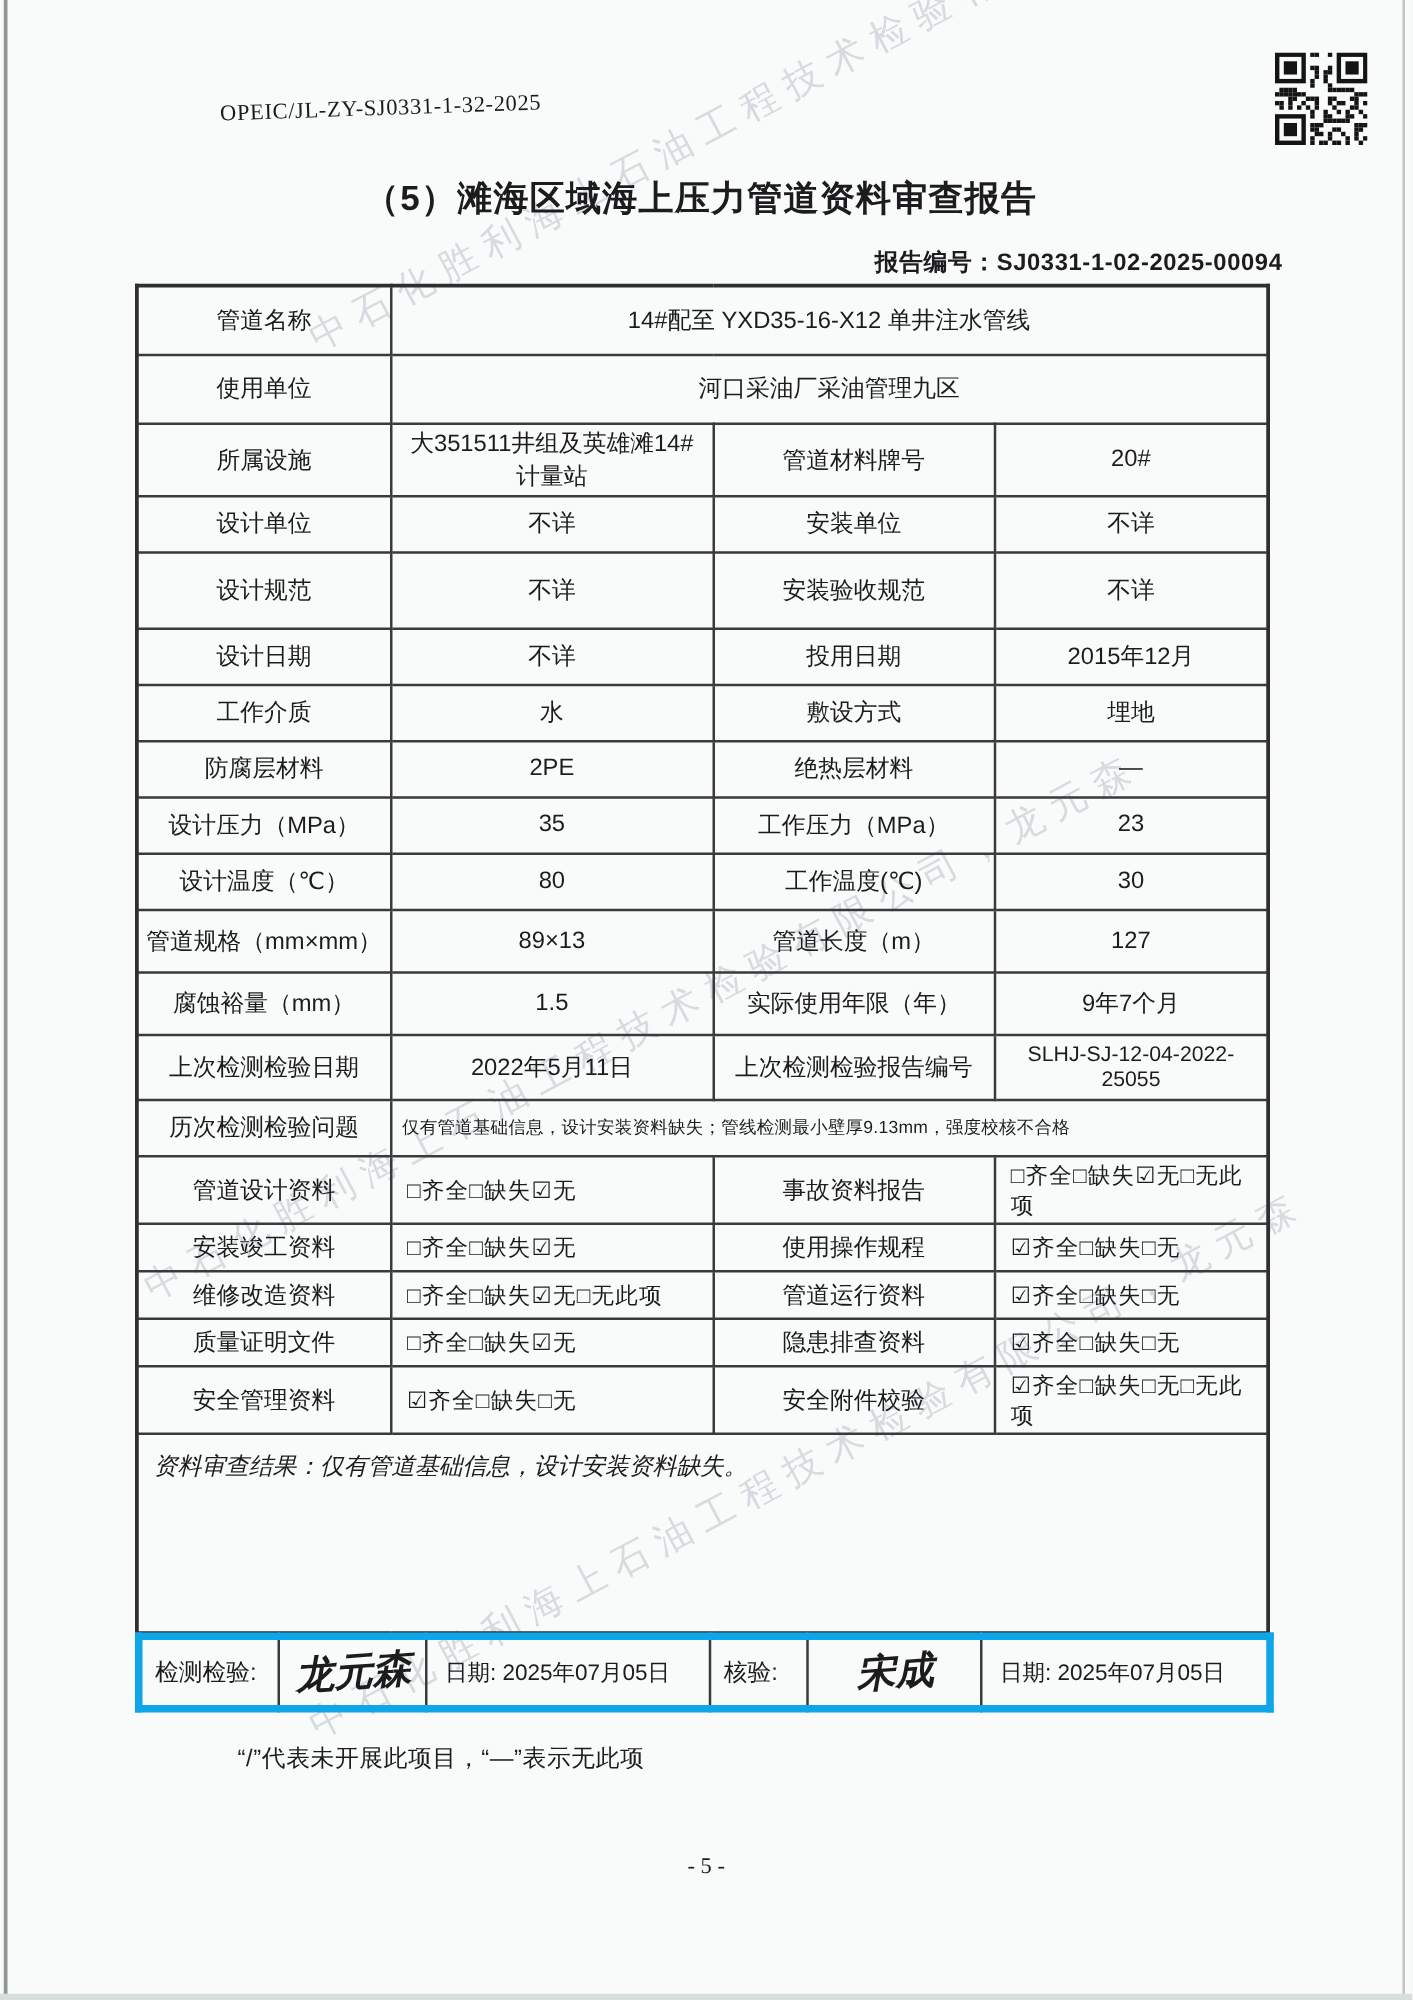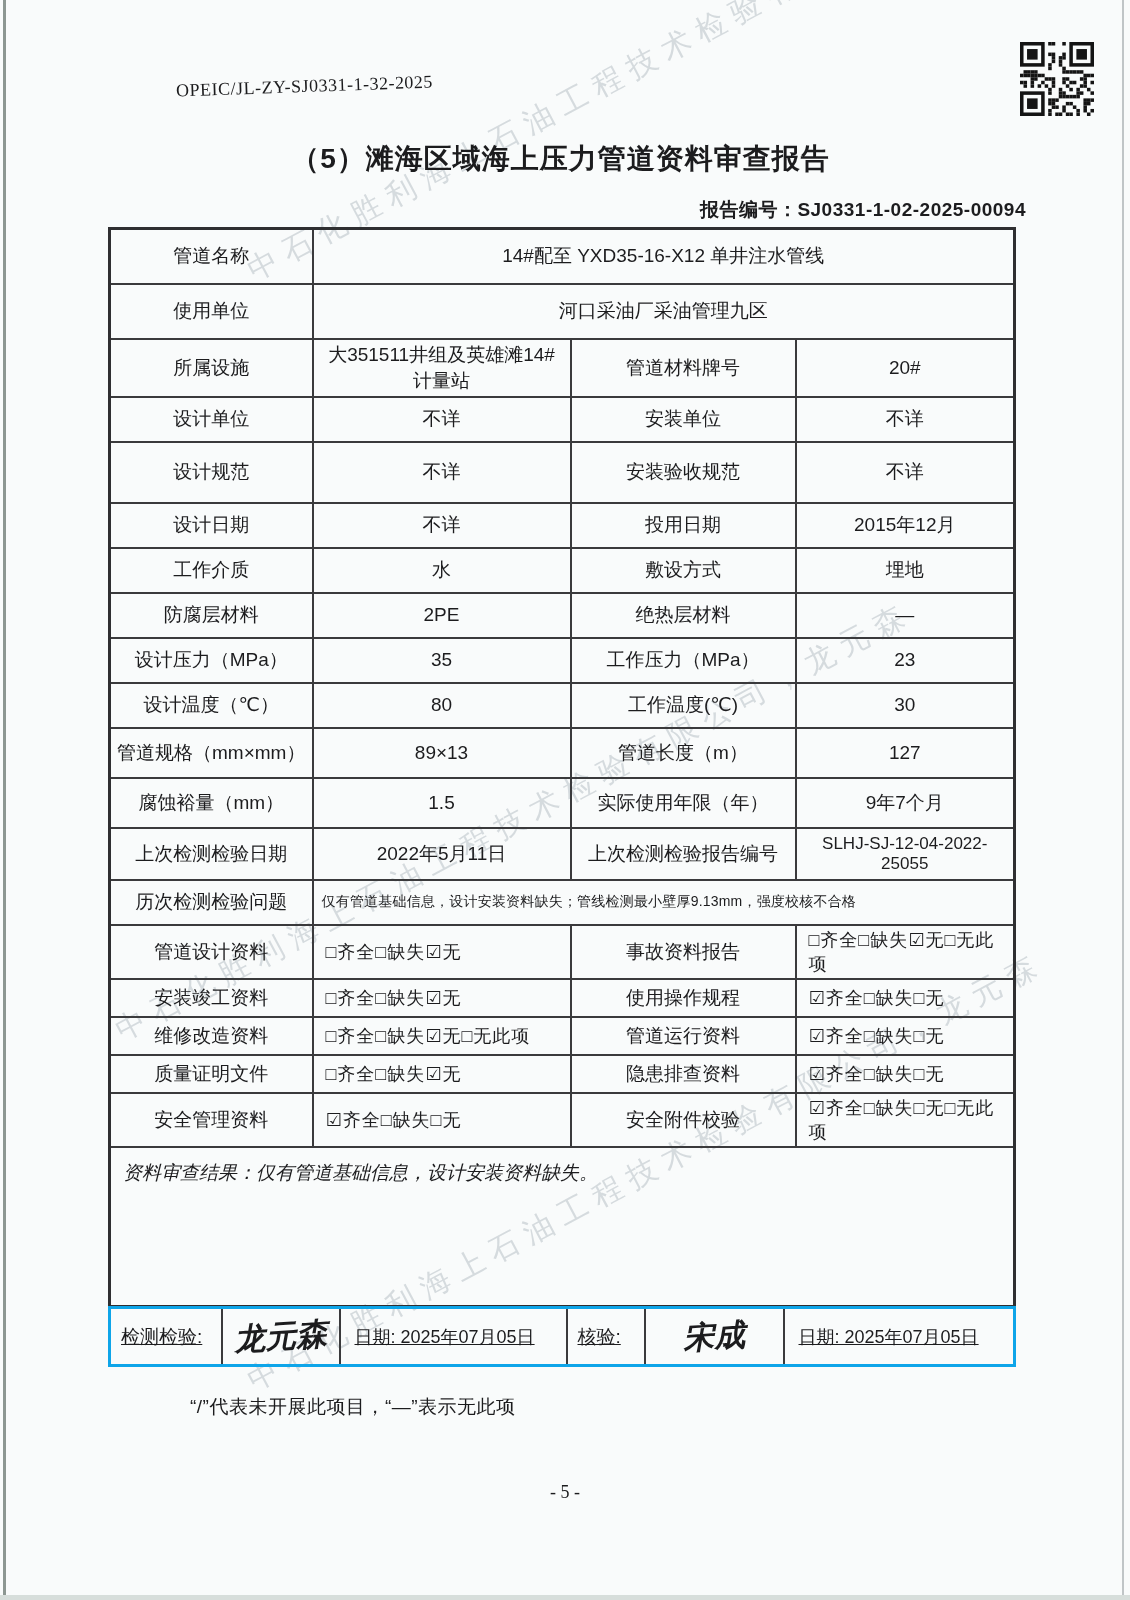--- a/index.html
+++ b/index.html
@@ -16,21 +16,21 @@
   .wm3{left:250px;top:1362px;}
   .content{position:absolute;left:0;top:0;width:1130px;height:1600px;z-index:2;}
   .doc-code{position:absolute;left:176px;top:76px;font-family:"Liberation Serif","DejaVu Serif",serif;font-size:18px;letter-spacing:.5px;transform:rotate(-2deg);}
   .qr{position:absolute;left:1020px;top:42px;}
   .title{position:absolute;left:108px;top:140px;width:905px;margin:0;text-align:center;font-size:28px;font-weight:700;letter-spacing:1px;}
   .report-no{position:absolute;right:104px;top:197px;font-size:19px;font-weight:700;letter-spacing:.5px;}
   .tables{position:absolute;left:108px;top:227px;width:905px;}
   table{border-collapse:collapse;table-layout:fixed;width:905px;background:transparent;}
   td{border:2px solid #3a3a3c;font-size:19px;text-align:center;vertical-align:middle;padding:2px 6px;overflow:hidden;}
   .main{border:3px solid #2f2f31;}
-  .sig-table{border:3px solid #0ea5e9;margin-top:-2px;text-decoration:underline;}
+  .sig-table{border:6px solid #0ea5e9;margin-top:-2px;}
   td.chk{text-align:left;padding-left:12px;letter-spacing:1px;font-size:18px;}
   td.problem{text-align:left;padding-left:8px;font-size:14px;letter-spacing:.2px;}
   td.result{text-align:left;vertical-align:top;padding:12px 12px;font-size:19px;font-style:italic;}
   td.small{font-size:17px;}
   td.datecell{text-align:left;padding-left:14px;font-size:18px;}
   td.siglabel{text-align:left;padding-left:10px;font-size:19px;}
   .sig-name{font-size:31px;font-style:italic;font-weight:600;display:inline-block;transform:rotate(-4deg);font-family:"Liberation Serif","DejaVu Serif",serif;}
   .footnote{position:absolute;left:190px;top:1394px;font-size:19px;letter-spacing:.5px;}
   .page-num{position:absolute;left:0;top:1482px;width:1130px;text-align:center;font-size:18px;font-family:"Liberation Serif","DejaVu Serif",serif;}
 </style>

